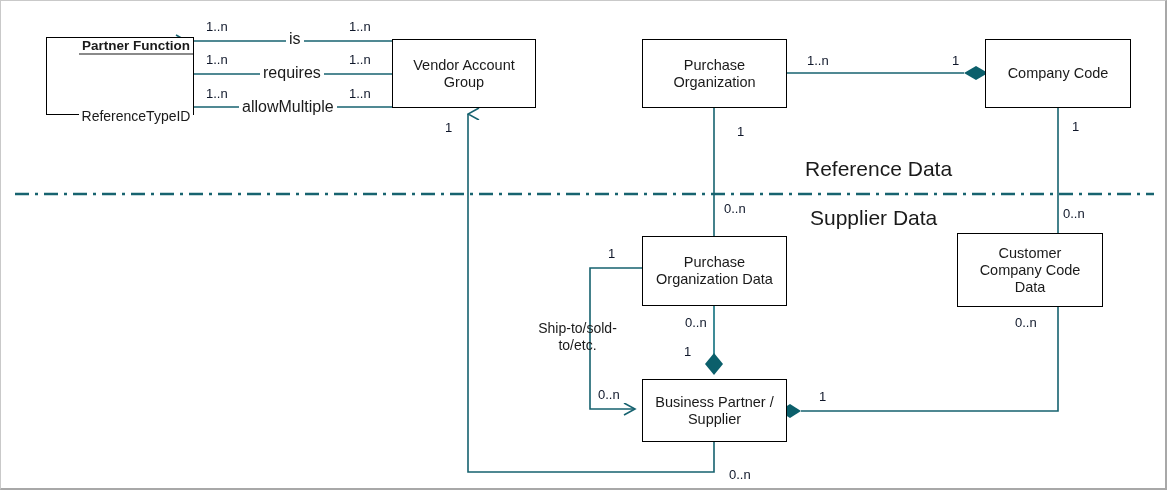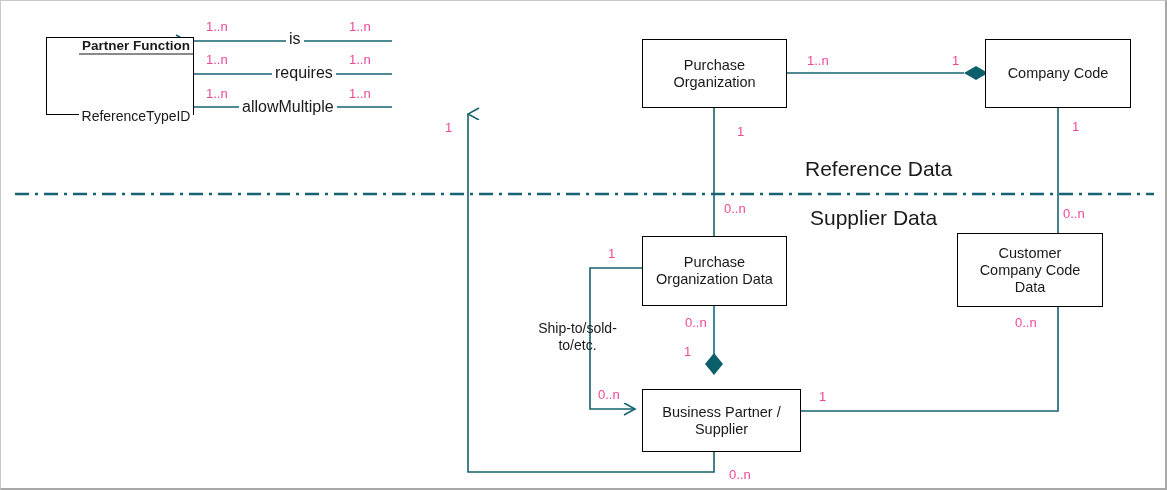--- a/index.html
+++ b/index.html
@@ -73,21 +73,21 @@
     align-items: flex-start;
     justify-content: center;
     padding-top: 5px;
     font-size: 14px;
     background: #ffffff;
     margin-top: 48px;
   }
   .edge-label {
     position: absolute;
     font-size: 13px;
-    color: #ec4899;
+    color: #0f172a;
     white-space: nowrap;
     z-index: 4;
     background: transparent;
   }
   .edge-name {
     position: absolute;
     font-size: 16px;
     color: #1a1a1a;
     white-space: nowrap;
     z-index: 4;
@@ -175,20 +175,24 @@
     <g>
       <path d="M 14,193 L 1153,193" stroke="#17636f" stroke-width="2.6" fill="none" stroke-dasharray="14 6 3 6"></path>
     </g>
   </svg>
 
   <div class="class-node" style="left:45px; top:36px; width:148px; height:78px;">
     <div class="cn-header">Partner Function</div>
     <div class="cn-attr">ReferenceTypeID</div>
   </div>
 
+  <div class="node" style="left:391px; top:38px; width:144px; height:69px;">
+    <div class="node-label">Vendor Account
+Group</div>
+  </div>
 
   <div class="node" style="left:641px; top:38px; width:145px; height:69px;">
     <div class="node-label">Purchase
 Organization</div>
   </div>
 
   <div class="node" style="left:984px; top:38px; width:146px; height:69px;">
     <div class="node-label">Company Code</div>
   </div>
 
@@ -196,28 +200,28 @@
     <div class="node-label">Purchase
 Organization Data</div>
   </div>
 
   <div class="node" style="left:956px; top:232px; width:146px; height:74px;">
     <div class="node-label">Customer
 Company Code
 Data</div>
   </div>
 
-  <div class="node" style="left:641px; top:388px; width:159px; height:63px;">
+  <div class="node" style="left:641px; top:378px; width:145px; height:63px;">
     <div class="node-label">Business Partner /
 Supplier</div>
   </div>
 
   <div class="edge-name" style="left:285px; top:29px;">is</div>
 
-  <div class="edge-name" style="left:259px; top:63px;margin-left:12px;">requires</div>
+  <div class="edge-name" style="left:259px; top:63px;">requires</div>
 
   <div class="edge-name" style="left:238px; top:97px;">allowMultiple</div>
 
   <div class="multiline-label" style="left:524px; top:319px; width:105px;">Ship-to/sold-
 to/etc.</div>
 
   <div class="region-label" style="left:809px; top:205px;">Supplier Data</div>
 
   <div class="region-label" style="left:804px; top:156px;">Reference Data</div>
 

